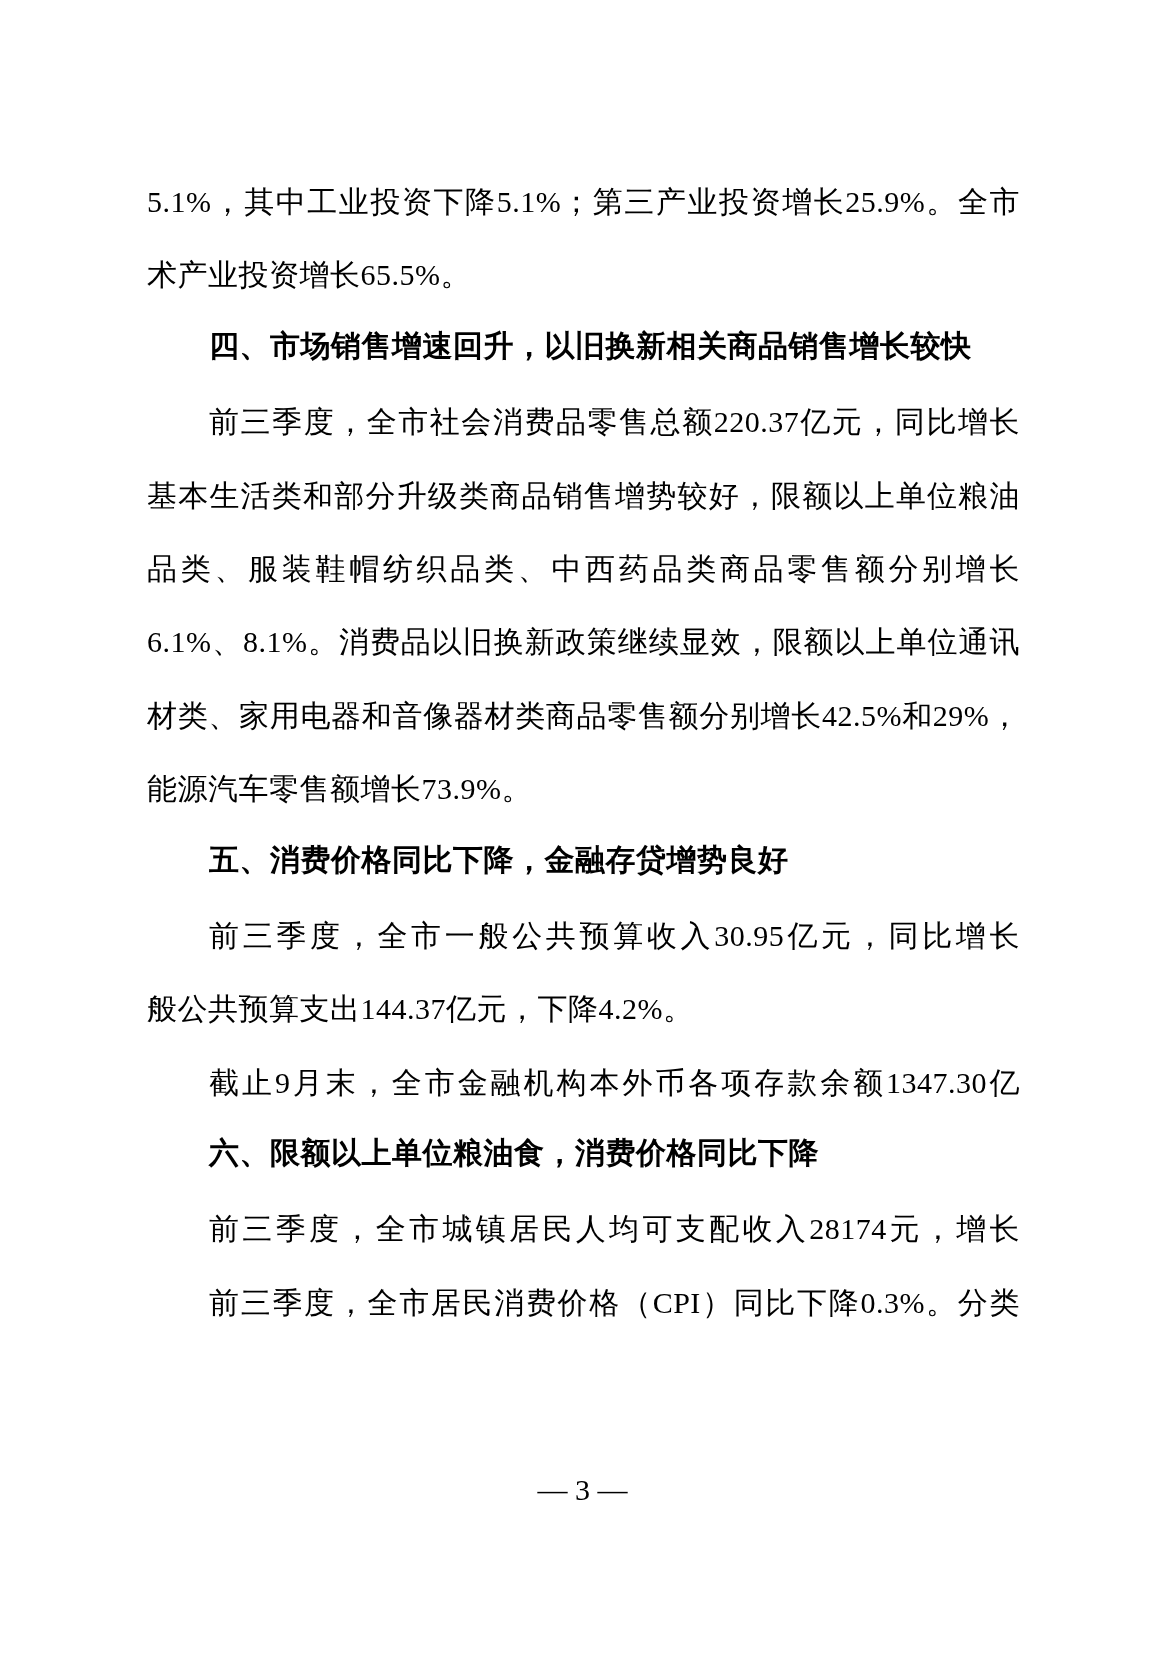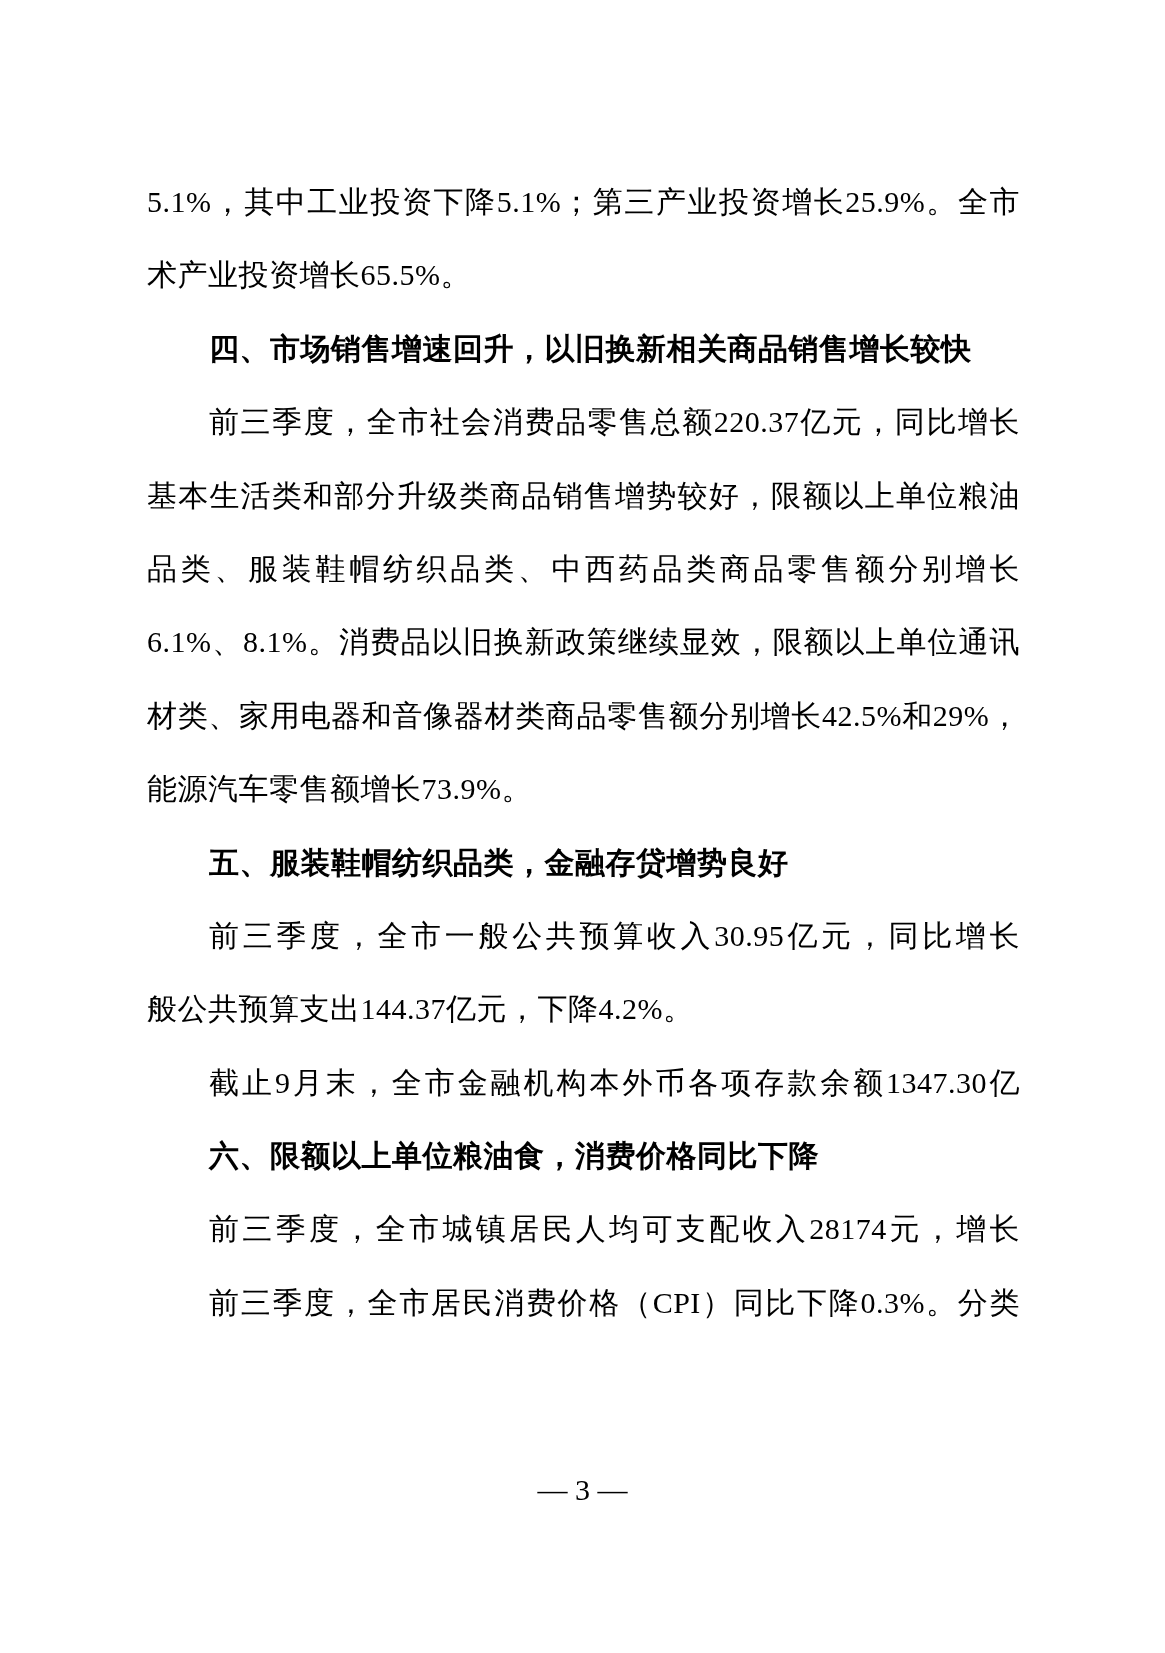--- a/index.html
+++ b/index.html
@@ -34,21 +34,21 @@
   .line.j {
     text-align: justify;
     text-align-last: justify;
   }
   
   .line.ind {
     text-indent: 62px;
   }
   
   .line.head {
-    font-family: Liberation Serif, serif;
+    font-family: Liberation Mono, monospace;
     font-weight: 700;
     font-size: 30px;
   }
   .footer {
     position: absolute;
     top: 1468px;
     left: 0;
     width: 100%;
     height: 44px;
     line-height: 44px;
@@ -64,21 +64,21 @@
   <div class="content">
     <div class="line j">5.1%，其中工业投资下降5.1%；第三产业投资增长25.9%。全市高技</div>
     <div class="line">术产业投资增长65.5%。</div>
     <div class="line head ind">四、市场销售增速回升，以旧换新相关商品销售增长较快</div>
     <div class="line j ind">前三季度，全市社会消费品零售总额220.37亿元，同比增长7%。</div>
     <div class="line j">基本生活类和部分升级类商品销售增势较好，限额以上单位粮油食</div>
     <div class="line j">品类、服装鞋帽纺织品类、中西药品类商品零售额分别增长5.3%、</div>
     <div class="line j">6.1%、8.1%。消费品以旧换新政策继续显效，限额以上单位通讯器</div>
     <div class="line j">材类、家用电器和音像器材类商品零售额分别增长42.5%和29%，新</div>
     <div class="line">能源汽车零售额增长73.9%。</div>
-    <div class="line head ind">五、服装鞋帽纺织品类，金融存贷增势良好</div>
+    <div class="line head ind">五、消费价格同比下降，金融存贷增势良好</div>
     <div class="line j ind">前三季度，全市一般公共预算收入30.95亿元，同比增长2%；一</div>
     <div class="line">般公共预算支出144.37亿元，下降4.2%。</div>
     <div class="line j ind">截止9月末，全市金融机构本外币各项存款余额1347.30亿元，</div>
     <div class="line head ind">六、限额以上单位粮油食，消费价格同比下降</div>
     <div class="line j ind">前三季度，全市城镇居民人均可支配收入28174元，增长4.7%；</div>
     <div class="line j ind">前三季度，全市居民消费价格（CPI）同比下降0.3%。分类别看，</div>
   </div>
   <div class="footer">— 3 —</div>
 </div>
 

